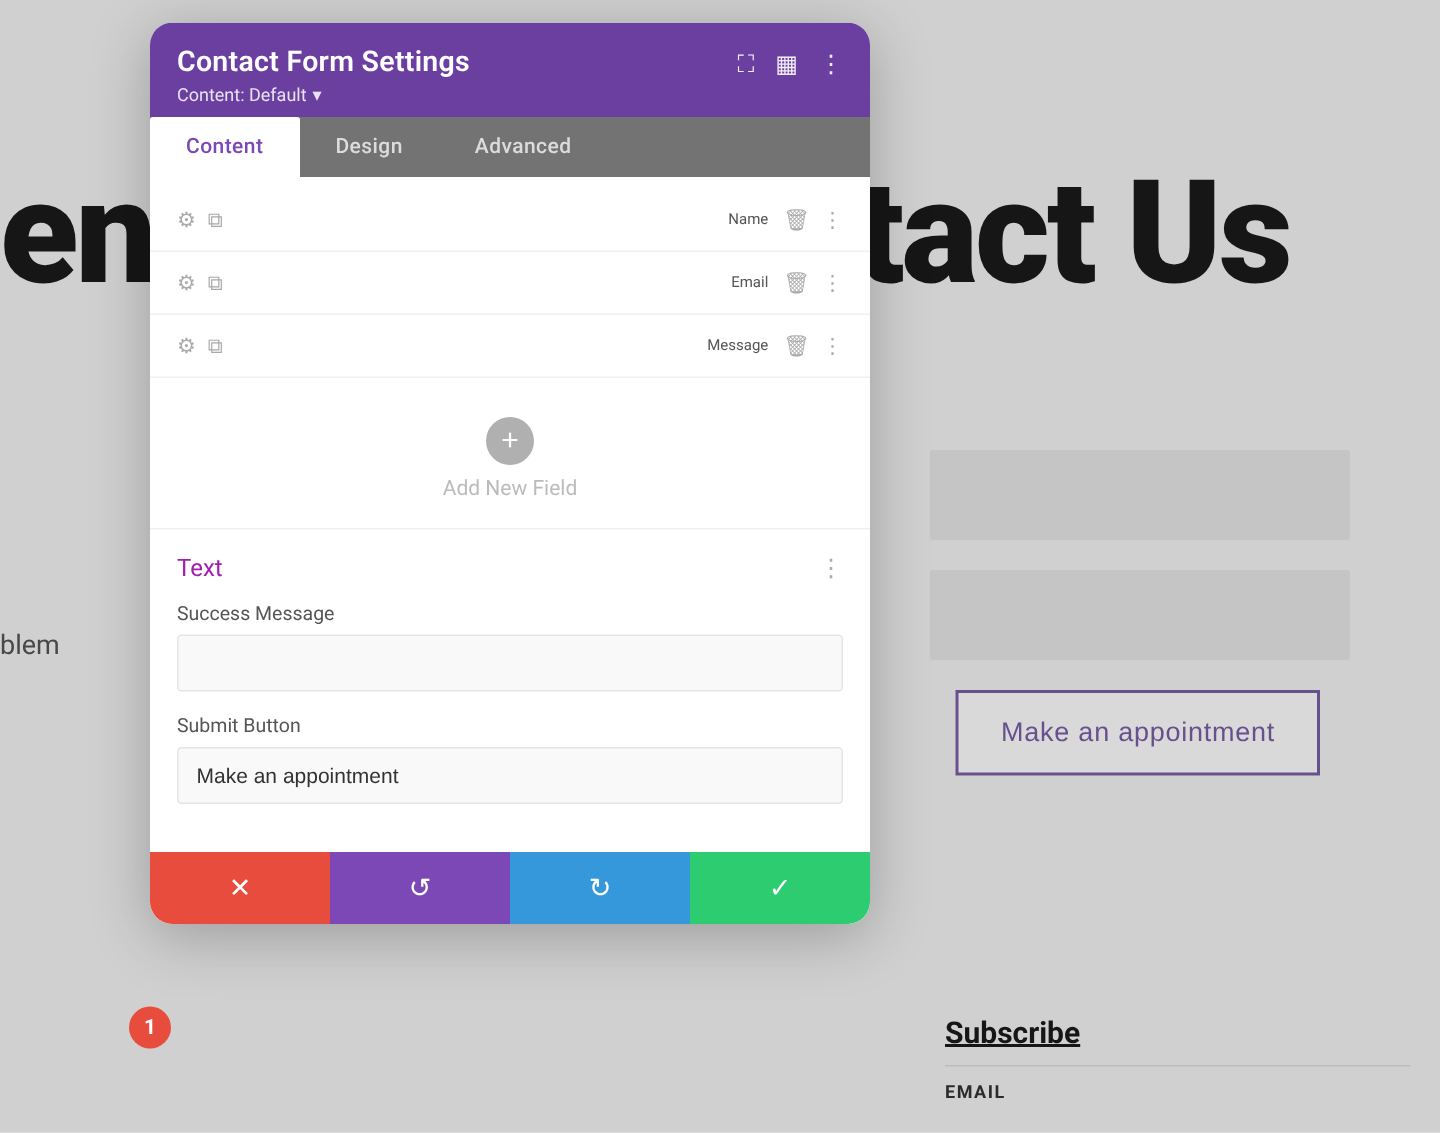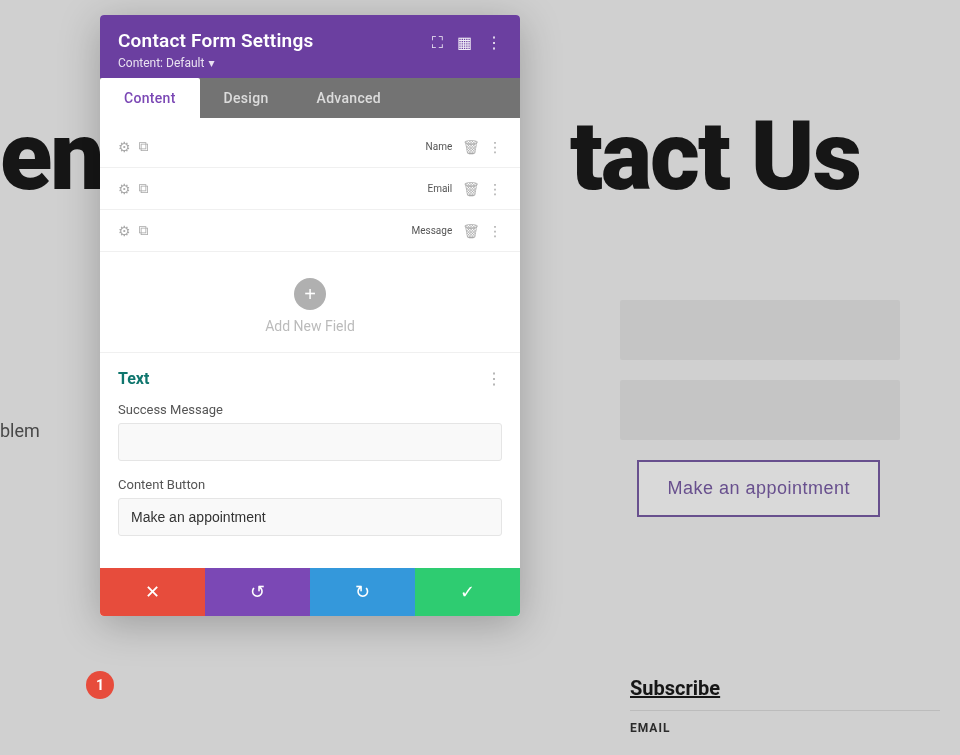--- a/index.html
+++ b/index.html
@@ -76,23 +76,23 @@
       inset: 0;
       background: rgba(0,0,0,0.15);
       z-index: 10;
     }
 
     
     .modal-panel {
       position: absolute;
       top: 15px;
       left: 100px;
-      width: 420px;
+      width: 480px;
       background: white;
-      border-radius: 4px;
+      border-radius: 15px;
       box-shadow: 0 8px 40px rgba(0,0,0,0.25);
       z-index: 20;
       overflow: hidden;
     }
 
     
     .modal-header {
       background: #6b3fa0;
       padding: 14px 18px 8px 18px;
       display: flex;
@@ -237,23 +237,23 @@
     }
 
     .text-section-header {
       display: flex;
       align-items: center;
       justify-content: space-between;
       margin-bottom: 14px;
     }
 
     .text-section-title {
-      color: #0f766e;
+      color: #a21caf;
       font-size: 16px;
-      font-weight: 700;
+      font-weight: 400;
     }
 
     .text-section-menu {
       color: #aaa;
       font-size: 16px;
       cursor: pointer;
     }
 
     .form-group {
       margin-bottom: 16px;
@@ -432,21 +432,21 @@
         <span class="text-section-menu">⋮</span>
       </div>
 
 
       <div class="form-group">
         <label class="form-label">Success Message</label>
         <input class="form-input" type="text" value="" style="">
       </div>
 
       <div class="form-group">
-        <label class="form-label">Content Button</label>
+        <label class="form-label">Submit Button</label>
         <input class="form-input" type="text" value="Make an appointment" style="">
       </div>
     </div>
 
     <div class="modal-footer">
       <button class="footer-btn cancel">✕</button>
       <button class="footer-btn undo">↺</button>
       <button class="footer-btn redo">↻</button>
       <button class="footer-btn save">✓</button>
     </div>

